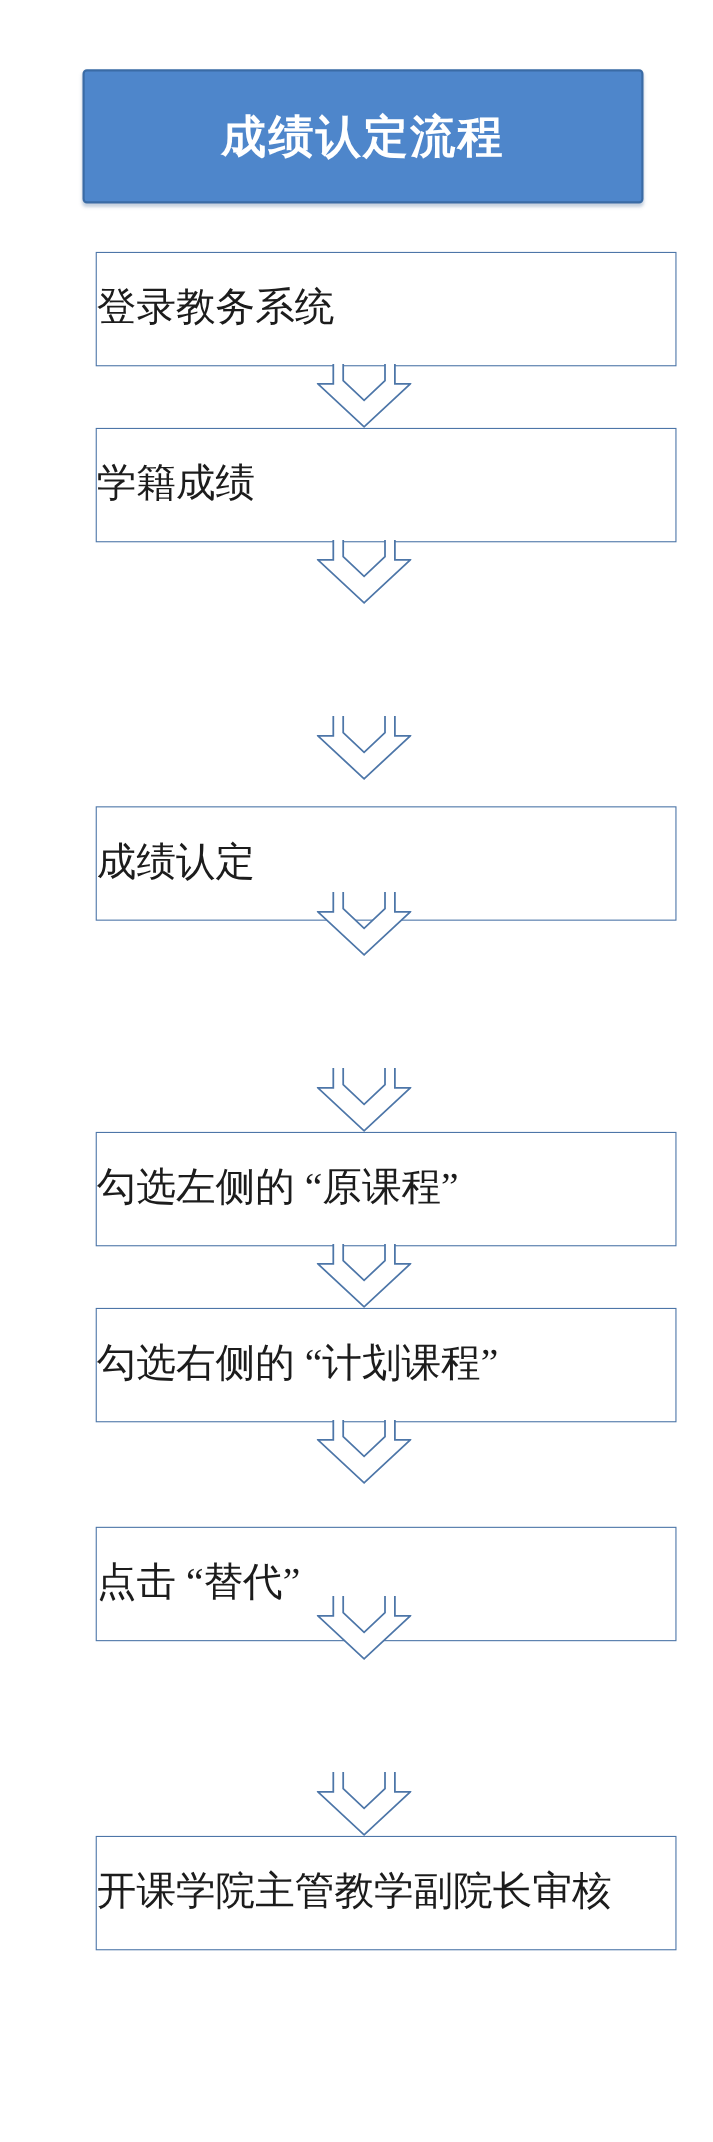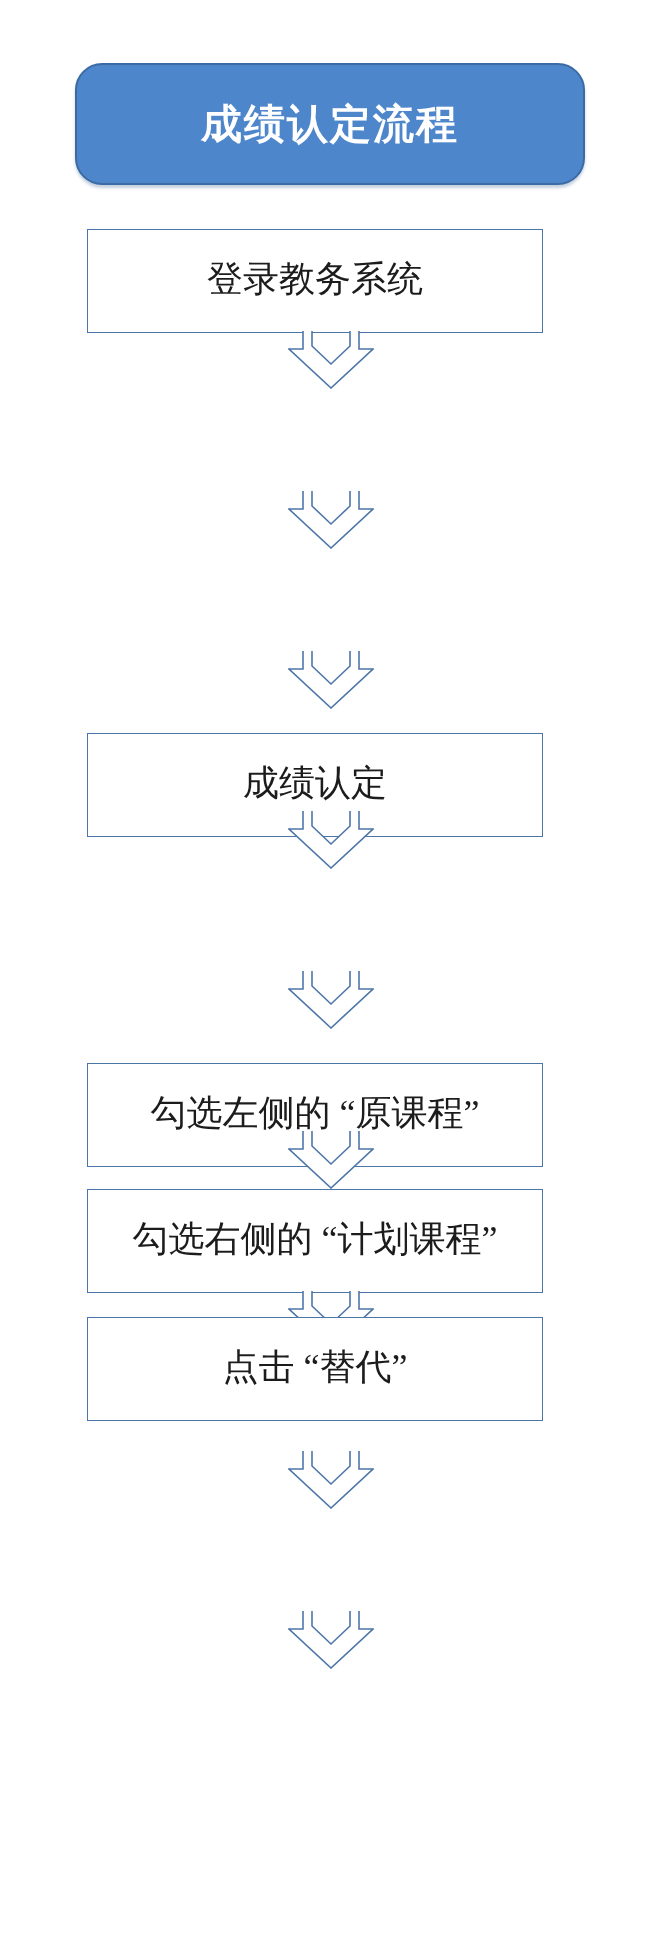--- a/index.html
+++ b/index.html
@@ -19,39 +19,39 @@
     overflow:hidden;
     font-family:"Liberation Serif", serif;
   }
   .flow-header{
     position:absolute;
     left:75px;top:63px;
     width:510px;height:122px;
     box-sizing:border-box;
     background:var(--header-fill);
     border:2.5px solid var(--header-border);
-    border-radius:27px;
+    border-radius:4px;
     display:flex;align-items:center;justify-content:center;
     box-shadow:0 3px 3px rgba(90,120,160,0.35);
   }
   .flow-header .title{
     color:var(--header-text);
     font-family:"Liberation Sans", sans-serif;
     font-weight:bold;
     font-size:41px;
     letter-spacing:2px;
   }
   .step{
     position:absolute;
     left:87px;
-    width:456px;height:104px;
+    width:528px;height:104px;
     box-sizing:border-box;
     background:#ffffff;
     border:1.5px solid var(--box-border);
-    display:flex;align-items:center;justify-content:center;
+    display:flex;align-items:center;
   }
   .step .label{
     color:var(--text);
     font-size:36px;
     white-space:nowrap;
     line-height:1;
     padding-bottom:4px;
   }
   .arrow{
     position:absolute;
@@ -75,58 +75,64 @@
     <span class="title">成绩认定流程</span>
   </div>
 
   <div class="step" style="top:229px">
     <span class="label">登录教务系统</span>
   </div>
   <svg class="arrow" style="top:331px" viewBox="0 0 86 58">
     <path d="M15,0 L15,18 L1,18 L43,57 L85,18 L71,18 L71,0 M62,0 L62,15 L43,33 L24,15 L24,0"></path>
   </svg>
 
+  <div class="step" style="top:389px">
+    <span class="label">学籍成绩</span>
+  </div>
   <svg class="arrow" style="top:491px" viewBox="0 0 86 58">
     <path d="M15,0 L15,18 L1,18 L43,57 L85,18 L71,18 L71,0 M62,0 L62,15 L43,33 L24,15 L24,0"></path>
   </svg>
 
   <svg class="arrow" style="top:651px" viewBox="0 0 86 58">
     <path d="M15,0 L15,18 L1,18 L43,57 L85,18 L71,18 L71,0 M62,0 L62,15 L43,33 L24,15 L24,0"></path>
   </svg>
 
   <div class="step" style="top:733px">
     <span class="label">成绩认定</span>
   </div>
   <svg class="arrow" style="top:811px" viewBox="0 0 86 58">
     <path d="M15,0 L15,18 L1,18 L43,57 L85,18 L71,18 L71,0 M62,0 L62,15 L43,33 L24,15 L24,0"></path>
   </svg>
 
   <svg class="arrow" style="top:971px" viewBox="0 0 86 58">
     <path d="M15,0 L15,18 L1,18 L43,57 L85,18 L71,18 L71,0 M62,0 L62,15 L43,33 L24,15 L24,0"></path>
   </svg>
 
-  <div class="step" style="top:1063px">
+  <div class="step" style="top:1029px">
     <span class="label">勾选左侧的 “原课程”</span>
   </div>
   <svg class="arrow" style="top:1131px" viewBox="0 0 86 58">
     <path d="M15,0 L15,18 L1,18 L43,57 L85,18 L71,18 L71,0 M62,0 L62,15 L43,33 L24,15 L24,0"></path>
   </svg>
 
   <div class="step" style="top:1189px">
     <span class="label">勾选右侧的 “计划课程”</span>
   </div>
   <svg class="arrow" style="top:1291px" viewBox="0 0 86 58">
     <path d="M15,0 L15,18 L1,18 L43,57 L85,18 L71,18 L71,0 M62,0 L62,15 L43,33 L24,15 L24,0"></path>
   </svg>
 
-  <div class="step" style="top:1317px">
+  <div class="step" style="top:1388px">
     <span class="label">点击 “替代”</span>
   </div>
   <svg class="arrow" style="top:1451px" viewBox="0 0 86 58">
     <path d="M15,0 L15,18 L1,18 L43,57 L85,18 L71,18 L71,0 M62,0 L62,15 L43,33 L24,15 L24,0"></path>
   </svg>
 
   <svg class="arrow" style="top:1611px" viewBox="0 0 86 58">
     <path d="M15,0 L15,18 L1,18 L43,57 L85,18 L71,18 L71,0 M62,0 L62,15 L43,33 L24,15 L24,0"></path>
   </svg>
 
+  <div class="step" style="top:1669px">
+    <span class="label">开课学院主管教学副院长审核</span>
+  </div>
 
 </div>
 
 </body></html>

